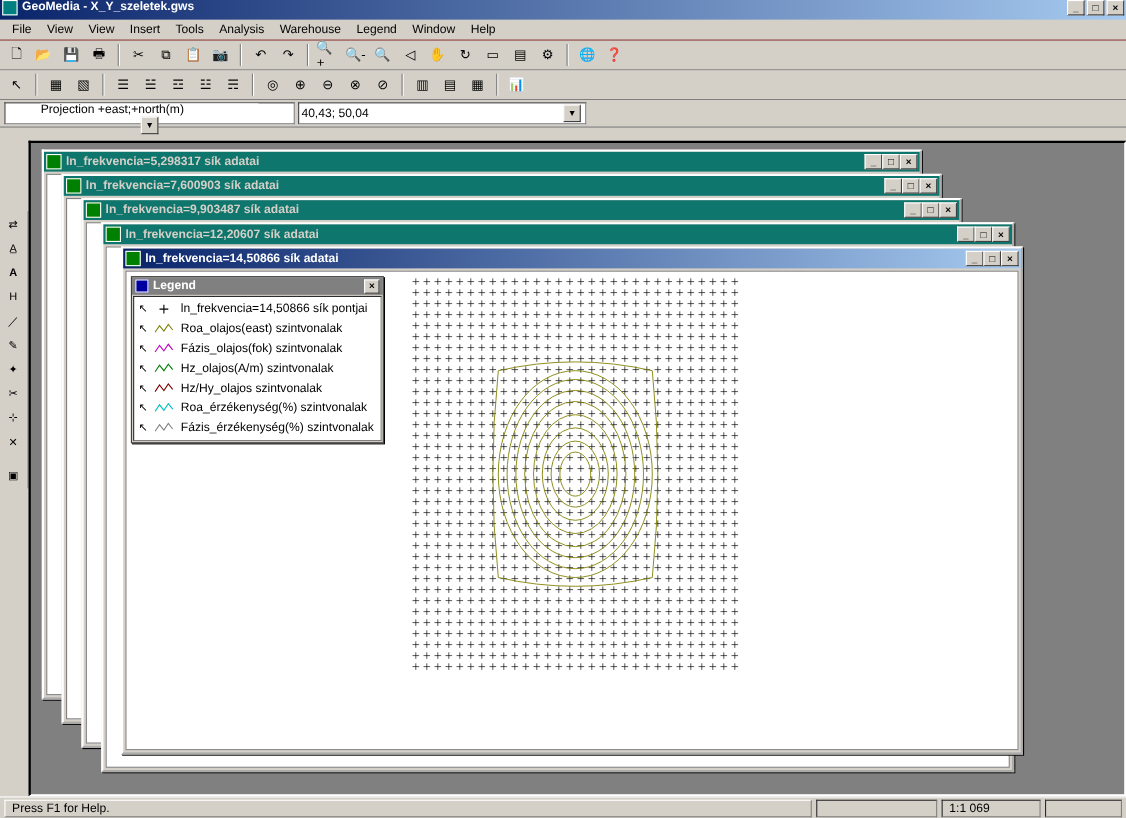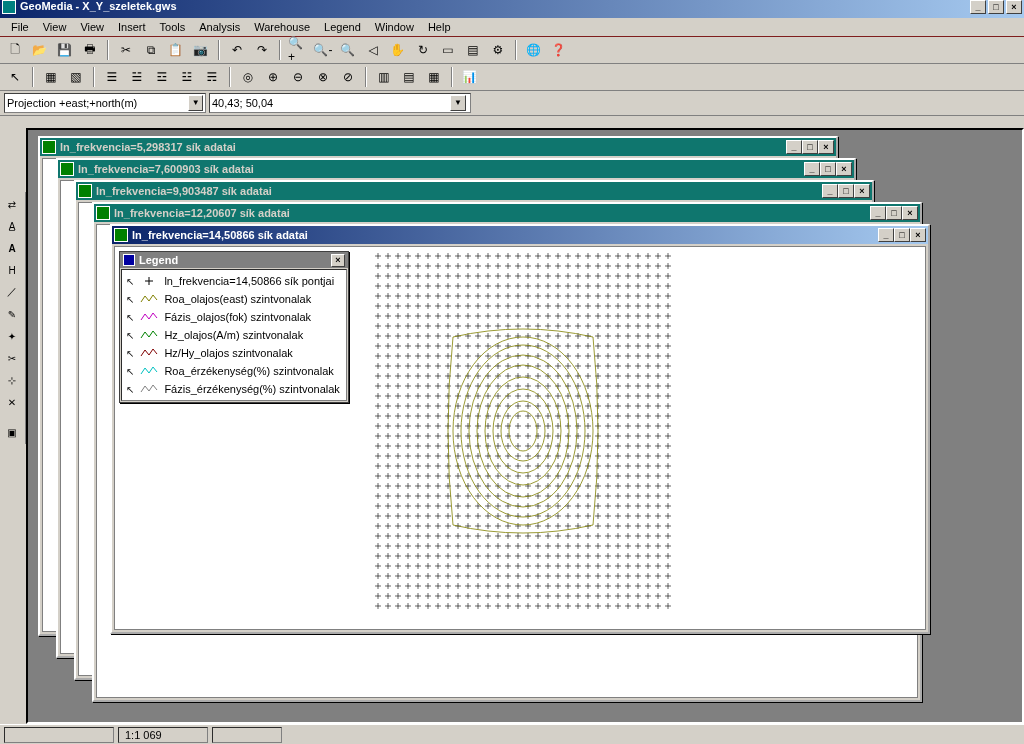--- a/index.html
+++ b/index.html
@@ -260,21 +260,21 @@
   <div class="tbtn">⊘</div>
   <div class="tsep"></div>
   <div class="tbtn">▥</div>
   <div class="tbtn">▤</div>
   <div class="tbtn">▦</div>
   <div class="tsep"></div>
   <div class="tbtn">📊</div>
 </div>
 
 <div class="toolstrip">
-  <div class="combo" style="width:202px;">
+  <div class="combo" style="width:264px;flex-direction:column;">
     <input style="width: 198px;" value="Projection +east;+north(m)">
     <div class="dropbtn" dat-name="dropdown-icon">▼</div>
   </div>
   <div class="combo" style="width:262px;">
     <input style="width: 238px;" value="40,43; 50,04">
     <div class="dropbtn">▼</div>
   </div>
 </div>
 
 <div class="vdock">
@@ -337,21 +337,21 @@
       <div class="cicon"></div>
       <span>ln_frekvencia=12,20607 sík adatai</span>
       <div class="spacer" style="flex:1"></div>
       <div class="winbtn">_</div>
       <div class="winbtn">□</div>
       <div class="winbtn">×</div>
     </div>
     <div class="cbody"></div>
   </div>
 
-  <div class="mdichild active" style="left:82px; top:94px; width:820px; height:410px;">
+  <div class="mdichild active" style="left:82px; top:94px; width:820px; height:462px;">
     <div class="ctitle">
       <div class="cicon"></div>
       <span>ln_frekvencia=14,50866 sík adatai</span>
       <div class="spacer" style="flex:1"></div>
       <div class="winbtn">_</div>
       <div class="winbtn">□</div>
       <div class="winbtn">×</div>
     </div>
     <div class="cbody">
 
@@ -2608,16 +2608,17 @@
           </g>
         </svg>
       </div>
 
     </div>
   </div>
 
 </div>
 
 <div class="status">
+  <div class="pane fill">Press F1 for Help.</div>
   <div class="pane sunken" style="width:110px"></div>
   <div class="pane sunken" style="width:90px">1:1 069</div>
   <div class="pane sunken" style="width:70px"></div>
 </div>
 
 </body></html>

